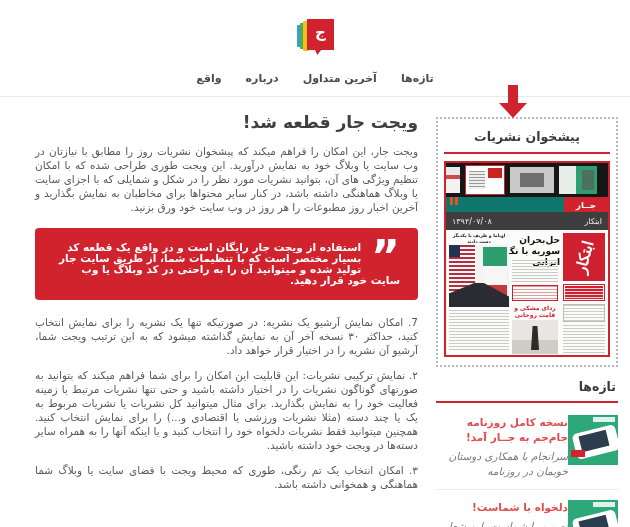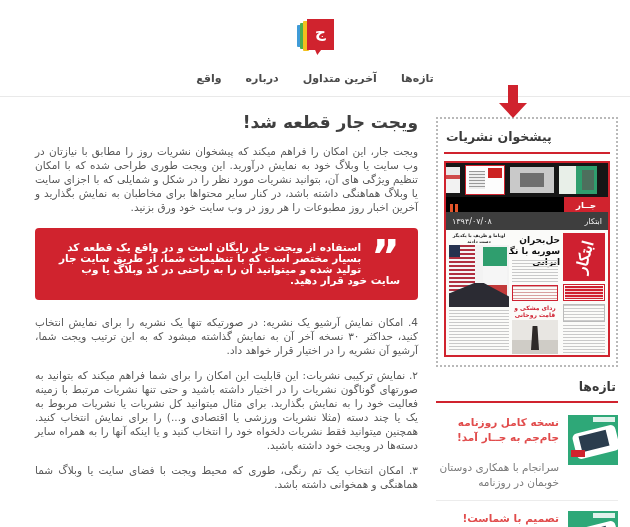--- a/index.html
+++ b/index.html
@@ -35,40 +35,40 @@
 
   
   .pointer-arrow{position:absolute;left:499px;top:85px;width:28px;height:33px;z-index:9;}
   .pointer-arrow .stem{position:absolute;left:9px;top:0;width:10px;height:18px;background:#d0232e;}
   .pointer-arrow .head{position:absolute;left:0;top:18px;width:0;height:0;
         border-left:14px solid transparent;border-right:14px solid transparent;
         border-top:15px solid #d0232e;}
 
   .sidebar{position:absolute;top:117px;right:12px;width:182px;}
   .kiosk{border:2px dotted #b9b9b9;padding:7px 6px 8px 6px;background:#fff;}
-  .kiosk-title{font-size:12.5px;font-weight:bold;color:#3a3a3a;text-align:left;
+  .kiosk-title{font-size:12.5px;font-weight:bold;color:#3a3a3a;text-align:center;
                padding:3px 2px 8px 2px;}
   .kiosk-rule{height:2px;background:#d0232e;margin-bottom:7px;}
 
   .widget{border:2px solid #d0232e;background:#141414;}
   .thumbs{height:34px;background:#161616;display:flex;align-items:center;gap:5px;
           padding:0 4px;direction:ltr;overflow:hidden;}
   .thumb{flex:0 0 auto;cursor:pointer;}
   .th1{width:20px;height:26px;margin-left:-10px;background:
        linear-gradient(180deg,#e9e9e9 0 30%,#cf4a4a 30% 45%,#f2f2f2 45% 100%);}
   .th2{width:38px;height:28px;background:#fdfdfd;border:1px solid #d0232e;position:relative;}
   .th2 i{position:absolute;right:2px;top:2px;width:14px;height:10px;background:#c22;}
   .th2 em{position:absolute;left:3px;top:5px;width:16px;height:18px;background:
        repeating-linear-gradient(180deg,#999 0 1px,#eee 1px 3px);}
   .th3{width:44px;height:26px;background:#c9c9c9;position:relative;}
   .th3 i{position:absolute;left:10px;top:6px;width:24px;height:14px;background:#6f6f6f;}
   .th4{width:38px;height:28px;background:linear-gradient(90deg,#e8efe8 0 45%,#2f9e6e 45% 100%);position:relative;}
   .th4 i{position:absolute;right:3px;top:4px;width:12px;height:20px;background:#4d6f5d;}
 
-  .player-bar{height:15px;background:#000000;display:flex;align-items:flex-end;
+  .player-bar{height:15px;background:#0f766e;display:flex;align-items:flex-start;
               justify-content:space-between;direction:rtl;gap:7px;}
   .jar-badge{height:15px;min-width:44px;background:#d0232e;color:#fff;font-size:8.5px;
              font-weight:bold;display:flex;align-items:center;justify-content:center;}
   .pause{display:flex;gap:2px;padding-left:4px;cursor:pointer;}
   .pause i{width:3px;height:8px;background:#e2552b;display:block;}
 
   .info-bar{height:18px;background:#3e3e3e;color:#eee;font-size:8px;display:flex;
             align-items:center;justify-content:space-between;padding:0 6px;direction:rtl;}
 
   
@@ -104,32 +104,32 @@
        background-image:repeating-linear-gradient(180deg,rgba(255,255,255,.8) 0 1px,transparent 1px 3px);
        background-color:#cf2030;background-clip:content-box;padding:1px;border:1px solid #cf2030;}
   .np-box{border:1px solid #bbb;height:16px;margin-bottom:3px;
        background:repeating-linear-gradient(180deg,#ccc 0 1px,transparent 1px 3px);}
   .np-rc-lines{height:28px;}
 
   
   .news-title{font-size:12.5px;font-weight:bold;color:#3a3a3a;text-align:right;
               margin:12px 2px 7px 0;}
   .news-rule{height:2px;background:#d0232e;margin-bottom:2px;}
-  .news-item{display:flex;flex-direction:row;gap:9px;padding:10px 0;cursor:pointer;}
+  .news-item{display:flex;flex-direction:row;padding:10px 0;cursor:pointer;}
   .news-item.sep{border-bottom:1px solid #ececec;}
   .news-thumb{flex:0 0 auto;width:50px;height:50px;background:#2ea878;position:relative;overflow:hidden;}
   .news-thumb .phone{position:absolute;left:6px;top:14px;width:44px;height:26px;background:#fff;
        border-radius:5px;transform:rotate(-14deg);}
   .news-thumb .screen{position:absolute;left:12px;top:18px;width:28px;height:16px;background:#2b3d4e;
        transform:rotate(-14deg);}
   .news-thumb .badge{position:absolute;left:3px;bottom:8px;width:14px;height:7px;background:#d0232e;}
   .news-thumb .cap{position:absolute;right:3px;top:2px;width:22px;height:5px;background:rgba(255,255,255,.85);}
   .news-text{flex:1 1 auto;min-width:0;}
   .news-text .t{font-size:10.5px;font-weight:bold;color:#e14c4c;line-height:15px;text-align:right;}
-  .news-text .e{font-size:10.5px;color:#7a7a7a;line-height:15px;text-align:right;margin-top:15px;}
+  .news-text .e{font-size:10.5px;color:#7a7a7a;line-height:15px;text-align:right;margin-top:4px;font-style:italic;}
 </style>
 </head>
 <body>
 
 <div class="page">
 
   <div class="logo">
     <span class="stripe s-blue"></span>
     <span class="stripe s-green"></span>
     <span class="stripe s-yellow"></span>
@@ -153,21 +153,21 @@
 
   <div class="article">
     <h1>ویجت جار قطعه شد!</h1>
     <p>ویجت جار، این امکان را فراهم میکند که پیشخوان نشریات روز را مطابق با نیازتان در وب سایت یا وبلاگ خود به نمایش درآورید. این ویجت طوری طراحی شده که با امکان تنظیم ویژگی های آن، بتوانید نشریات مورد نظر را در شکل و شمایلی که با اجزای سایت یا وبلاگ هماهنگی داشته باشد، در کنار سایر محتواها برای مخاطبان به نمایش بگذارید و آخرین اخبار روز مطبوعات را هر روز در وب سایت خود ورق بزنید.</p>
 
     <div class="quote-box">
       <span class="q-mark">”</span>
       <div class="q-text">استفاده از ویجت جار رایگان است و در واقع یک قطعه کد بسیار مختصر است که با تنظیمات شما، از طریق سایت جار تولید شده و میتوانید آن را به راحتی در کد وبلاگ یا وب سایت خود قرار دهید.</div>
     </div>
 
-    <p>4. امکان نمایش آرشیو یک نشریه: در صورتیکه تنها یک نشریه را برای نمایش انتخاب کنید، حداکثر ۳۰ نسخه آخر آن به نمایش گذاشته میشود که به این ترتیب ویجت شما، آرشیو آن نشریه را در اختیار قرار خواهد داد.</p>
+    <p>7. امکان نمایش آرشیو یک نشریه: در صورتیکه تنها یک نشریه را برای نمایش انتخاب کنید، حداکثر ۳۰ نسخه آخر آن به نمایش گذاشته میشود که به این ترتیب ویجت شما، آرشیو آن نشریه را در اختیار قرار خواهد داد.</p>
     <p>۲. نمایش ترکیبی نشریات: این قابلیت این امکان را برای شما فراهم میکند که بتوانید به صورتهای گوناگون نشریات را در اختیار داشته باشید و حتی تنها نشریات مرتبط با زمینه فعالیت خود را به نمایش بگذارید. برای مثال میتوانید کل نشریات یا نشریات مربوط به یک یا چند دسته (مثلا نشریات ورزشی یا اقتصادی و...) را برای نمایش انتخاب کنید. همچنین میتوانید فقط نشریات دلخواه خود را انتخاب کنید و یا اینکه آنها را به همراه سایر دسته‌ها در ویجت خود داشته باشید.</p>
     <p>۳. امکان انتخاب یک تم رنگی، طوری که محیط ویجت با فضای سایت یا وبلاگ شما هماهنگی و همخوانی داشته باشد.</p>
   </div>
 
   <div class="sidebar">
 
     <div class="kiosk">
       <div class="kiosk-title">پیشخوان نشریات</div>
       <div class="kiosk-rule"></div>
 
@@ -247,19 +247,19 @@
       </span>
     </div>
 
     <div class="news-item">
       <span class="news-thumb">
         <span class="cap"></span>
           <span class="phone"></span>
           <span class="screen"></span>
       </span>
       <span class="news-text">
-        <div class="t">تصمیم با شماست!</div>
+        <div class="t">دلخواه با شماست!</div>
         <div class="e">تصمیم با شماست، این شعار همکاران این مجله</div>
       </span>
     </div>
 
   </div>
 </div>
 
 </body></html>

